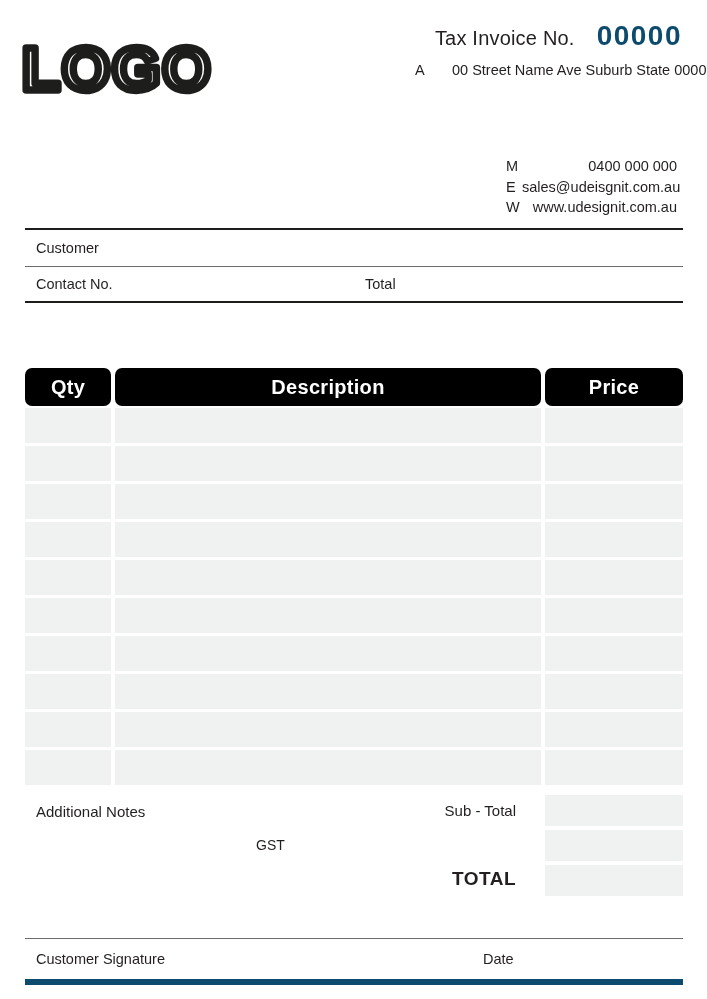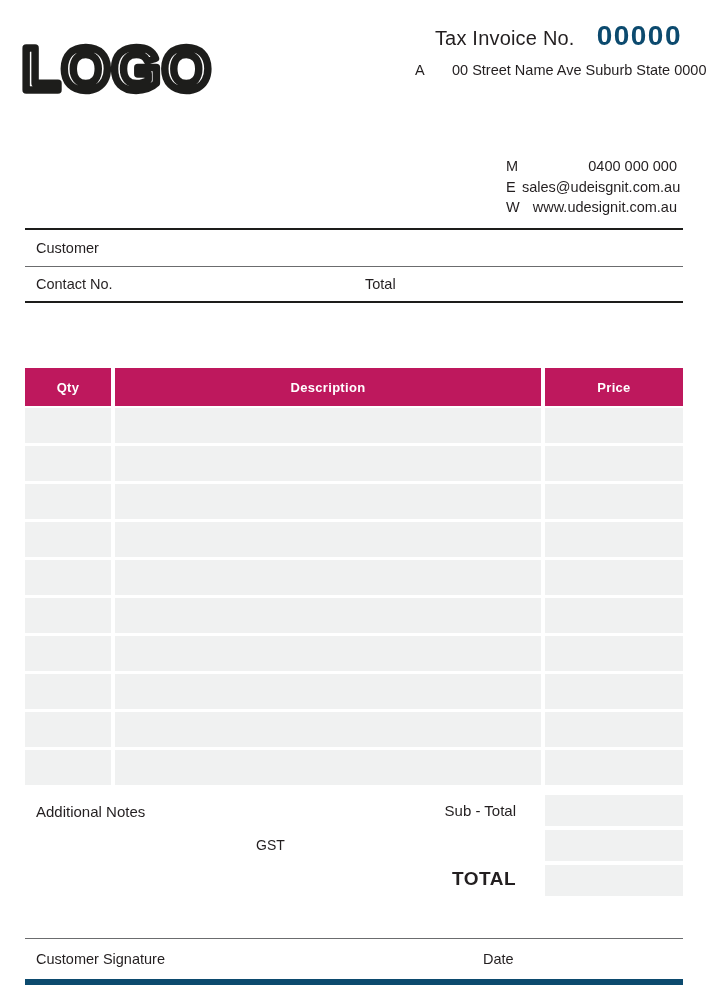--- a/index.html
+++ b/index.html
@@ -52,23 +52,23 @@
   .cust-row.r3 { height: 34px; }
   .email-label { position: absolute; left: 340px; }
 
   
   .items-table { position: absolute; left: 25px; top: 368px; width: 658px; }
   .thead {
     display: grid; grid-template-columns: 86px 426px 138px;
     column-gap: 4px; height: 38px;
   }
   .thead .hcell {
-    background: #be185d; color: #ffffff;
+    background: #000000; color: #ffffff;
     display: flex; align-items: center; justify-content: center;
-    font-size: 13px; font-weight: bold; letter-spacing: .3px;
+    font-size: 20px; font-weight: bold; letter-spacing: .3px; border-radius: 7px;
   }
   .tbody {
     margin-top: 2px;
     display: grid; grid-template-columns: 86px 426px 138px;
     column-gap: 4px; row-gap: 3px; grid-auto-rows: 35px;
   }
   .tbody .cell { background: #f0f1f1; }
 
   
   .notes-label { position: absolute; left: 36px; top: 803px; font-size: 15px; }

